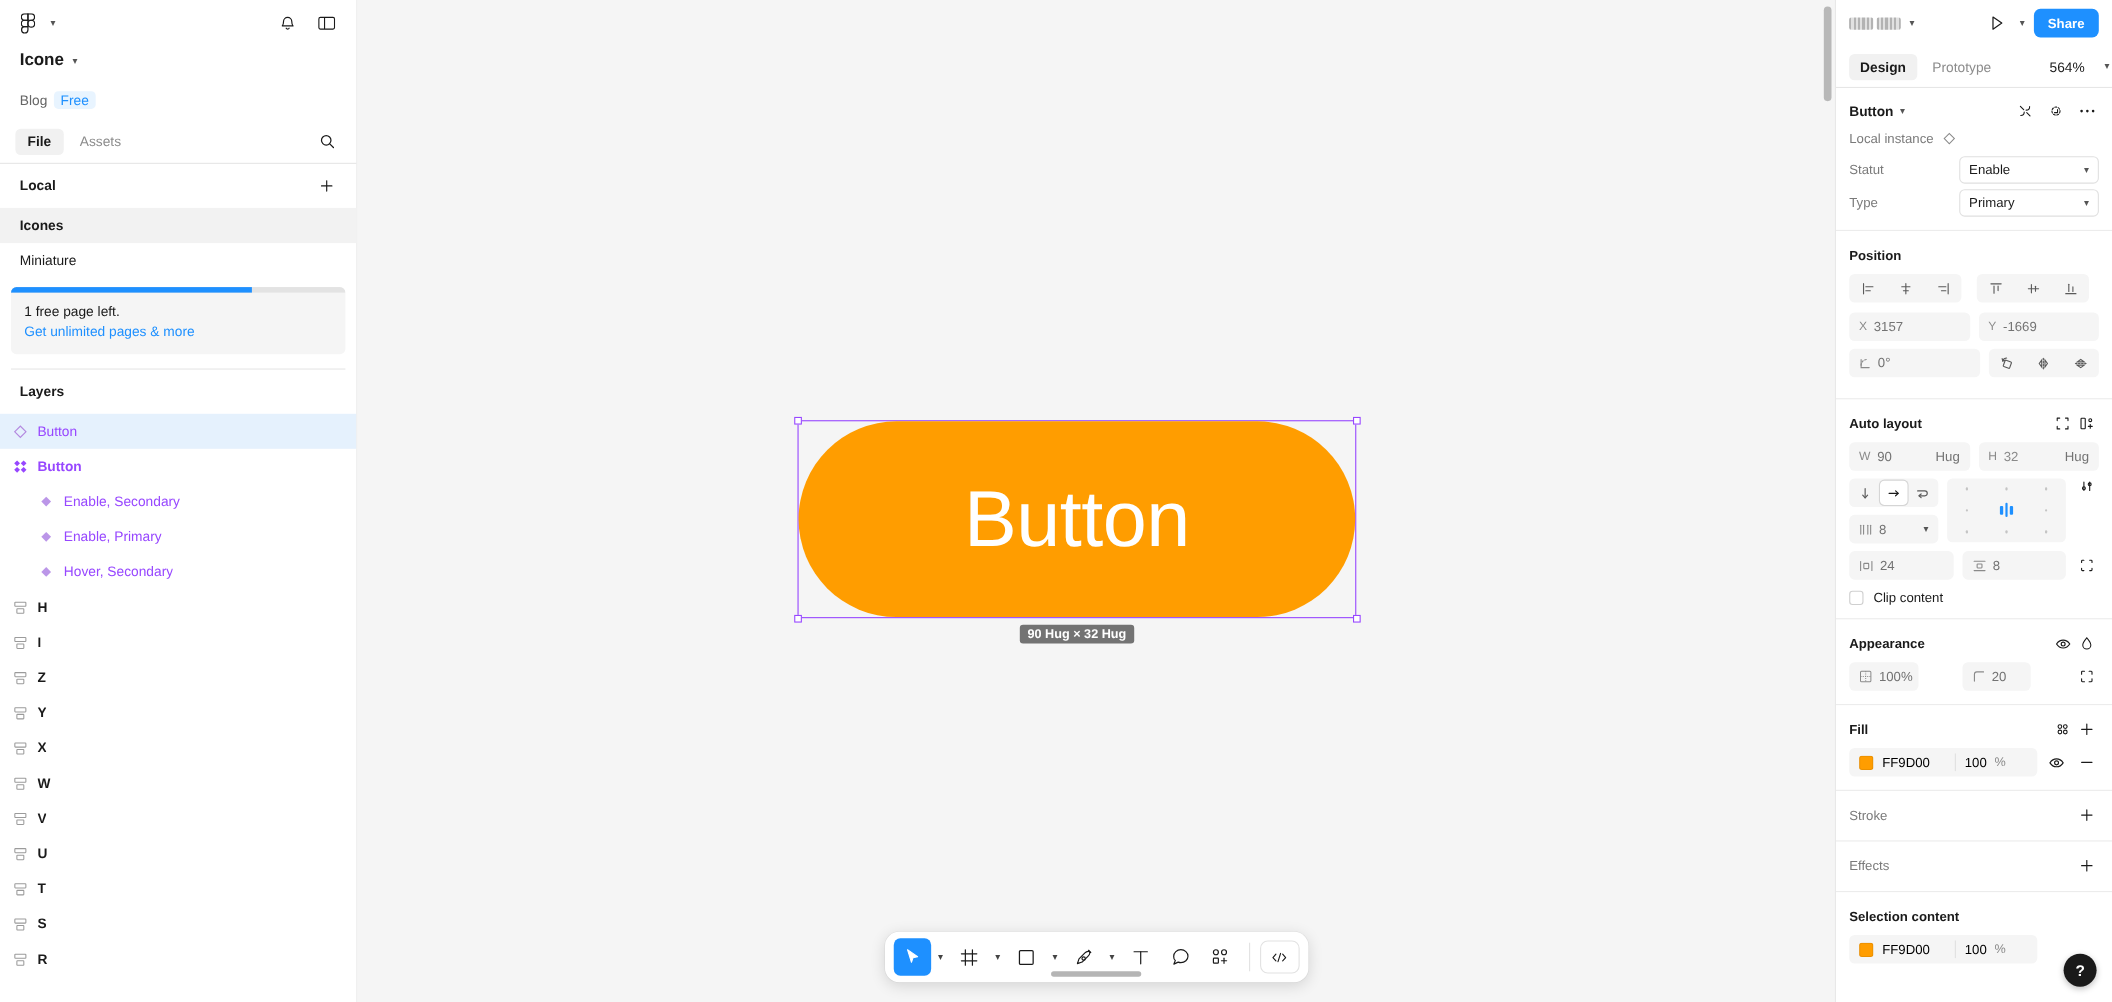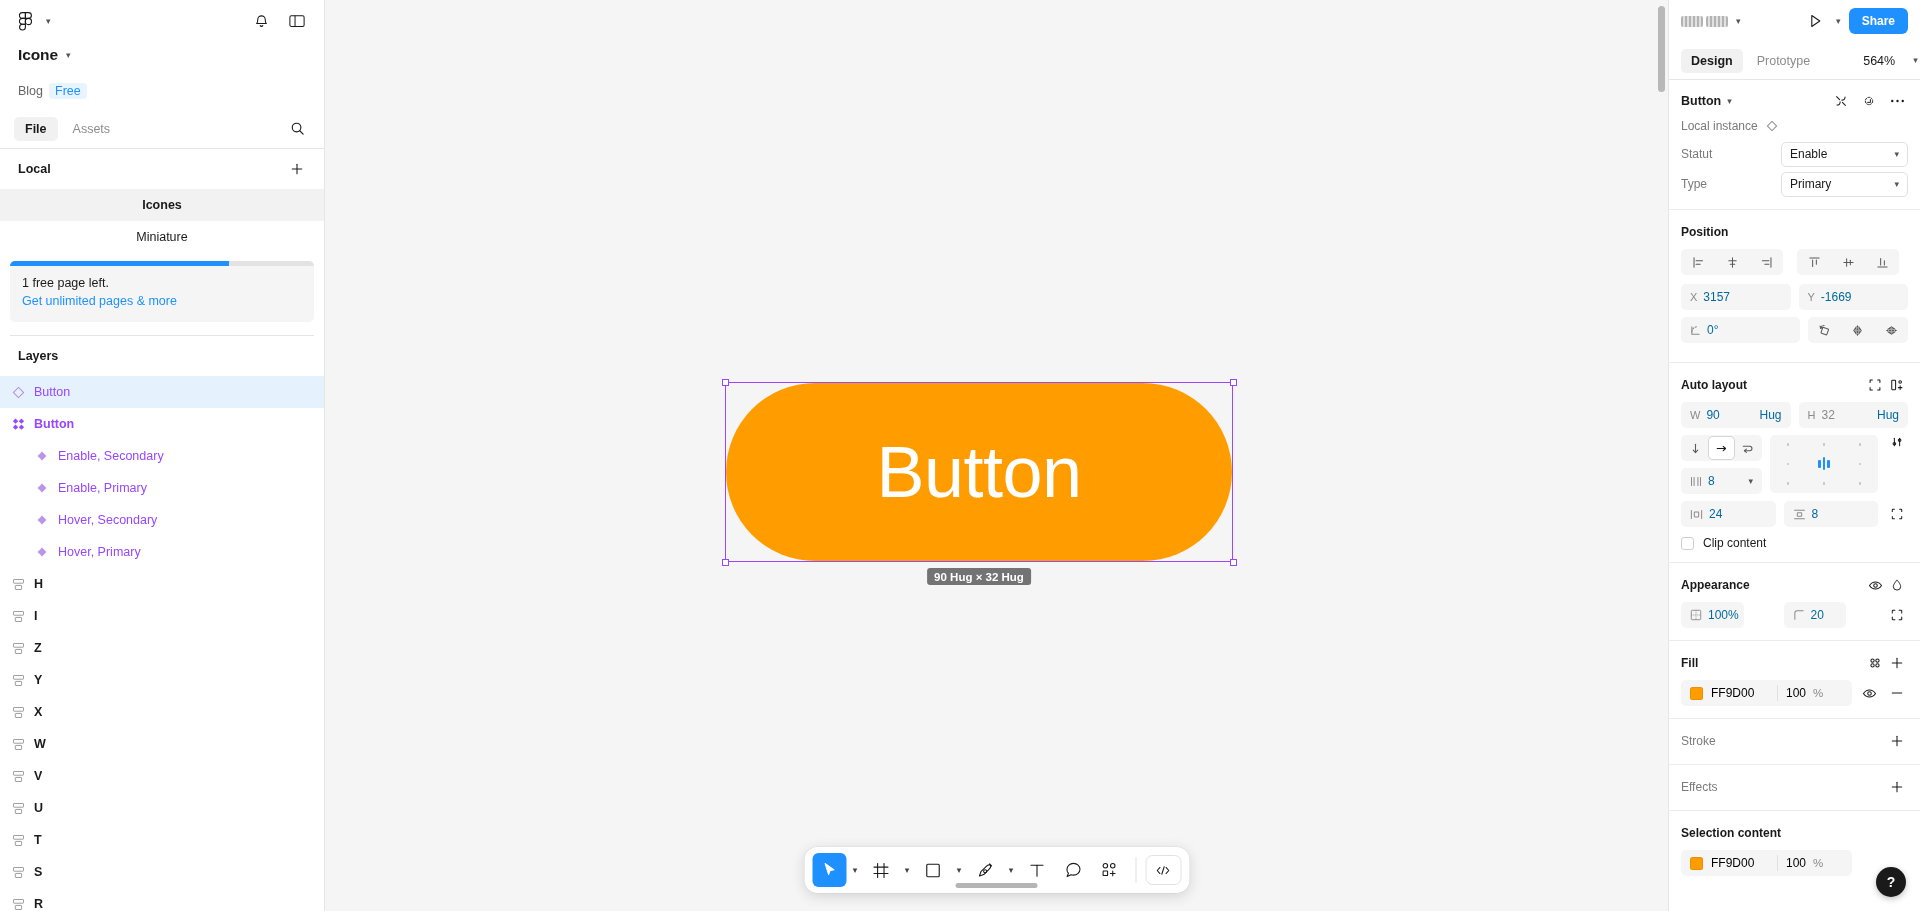--- a/index.html
+++ b/index.html
@@ -53,21 +53,21 @@
   .lp-tabs .spacer { flex: 1; }
 
   .section-head {
     height: 40px; display: flex; align-items: center;
     padding: 0 14px 0 18px; font-size: 12.5px; font-weight: 700; color: #1a1a1a;
   }
   .section-head .spacer { flex: 1; }
 
   .page-row {
     height: 32px; display: flex; align-items: center;
-    padding: 0 18px; font-size: 12.5px; color: #1a1a1a; cursor: pointer; justify-content: center;
+    padding: 0 18px; font-size: 12.5px; color: #1a1a1a; cursor: pointer;
   }
   .page-row.selected { background: #f2f2f2; font-weight: 700; }
 
   .upsell-wrap { padding: 8px 10px 0 10px; }
   .upsell {
     background: #f5f5f5; border-radius: 5px; overflow: hidden;
   }
   .progress-track { height: 5px; background: #e3e3e3; width: 100%; }
   .progress-fill { height: 5px; background: #1e90ff; width: 72%; }
   .upsell-body { padding: 9px 12px 12px 12px; }
@@ -218,21 +218,21 @@
     cursor: pointer;
   }
 
   .field-row { display: flex; gap: 8px; margin-bottom: 7px; align-items: center; }
   .field {
     flex: 1; height: 26px; background: #f5f5f5; border-radius: 5px;
     display: flex; align-items: center; gap: 6px; padding: 0 9px;
     font-size: 12px; color: #1a1a1a; cursor: text; min-width: 0;
   }
   .field-ico { color: #8a8a8a; font-size: 11px; display: flex; align-items: center; flex: 0 0 auto; }
-  .field-val { color: #0369a1; }
+  .field-val { color: #737373; }
   .field-val.muted { color: #8a8a8a; }
   .field .spacer { flex: 1; }
   .field-unit { color: #8a8a8a; font-size: 11.5px; }
   .trailing-ico { width: 22px; flex: 0 0 22px; display: flex; align-items: center; justify-content: center; cursor: pointer; }
 
   .al-dirs { display: flex; background: #f5f5f5; border-radius: 5px; padding: 2px; gap: 2px; }
   .al-dir {
     width: 32px; height: 22px; display: flex; align-items: center; justify-content: center;
     border-radius: 4px; cursor: pointer;
   }
@@ -402,28 +402,20 @@
         </span>
         <span class="layer-label c-purple">Enable, Primary</span>
       </div>
       <div class="layer-row lvl-1">
         <span class="layer-ico">
           <svg width="12" height="12" viewBox="0 0 14 14" fill="#bb96e8">
               <rect x="7" y="1.8" width="7.3" height="7.3" transform="rotate(45 7 1.8)"></rect>
             </svg>
         </span>
         <span class="layer-label c-purple">Hover, Secondary</span>
-      </div>
-      <div class="layer-row lvl-1">
-        <span class="layer-ico">
-          <svg width="12" height="12" viewBox="0 0 14 14" fill="#bb96e8">
-              <rect x="7" y="1.8" width="7.3" height="7.3" transform="rotate(45 7 1.8)"></rect>
-            </svg>
-        </span>
-        <span class="layer-label c-purple">Hover, Primary</span>
       </div>
 
       <div class="layer-row lvl-0">
         <span class="layer-ico">
           <svg width="13" height="13" viewBox="0 0 14 14" fill="none" stroke="#9b9b9b" stroke-width="1.05">
               <rect x="1.6" y="1.6" width="10.8" height="4" rx=".6"></rect>
               <rect x="3.6" y="8" width="6.8" height="4.4" rx=".6"></rect>
             </svg>
         </span>
         <span class="layer-label c-dark">H</span>

